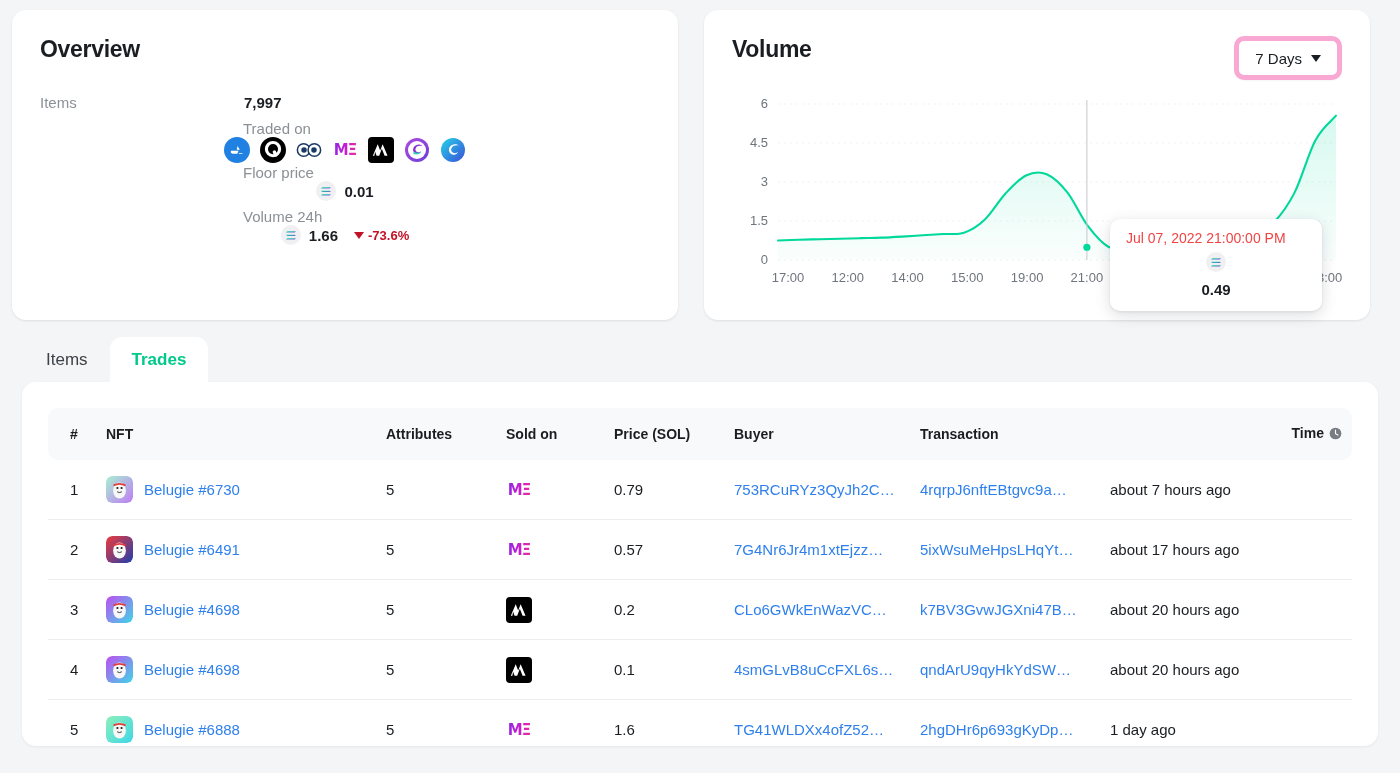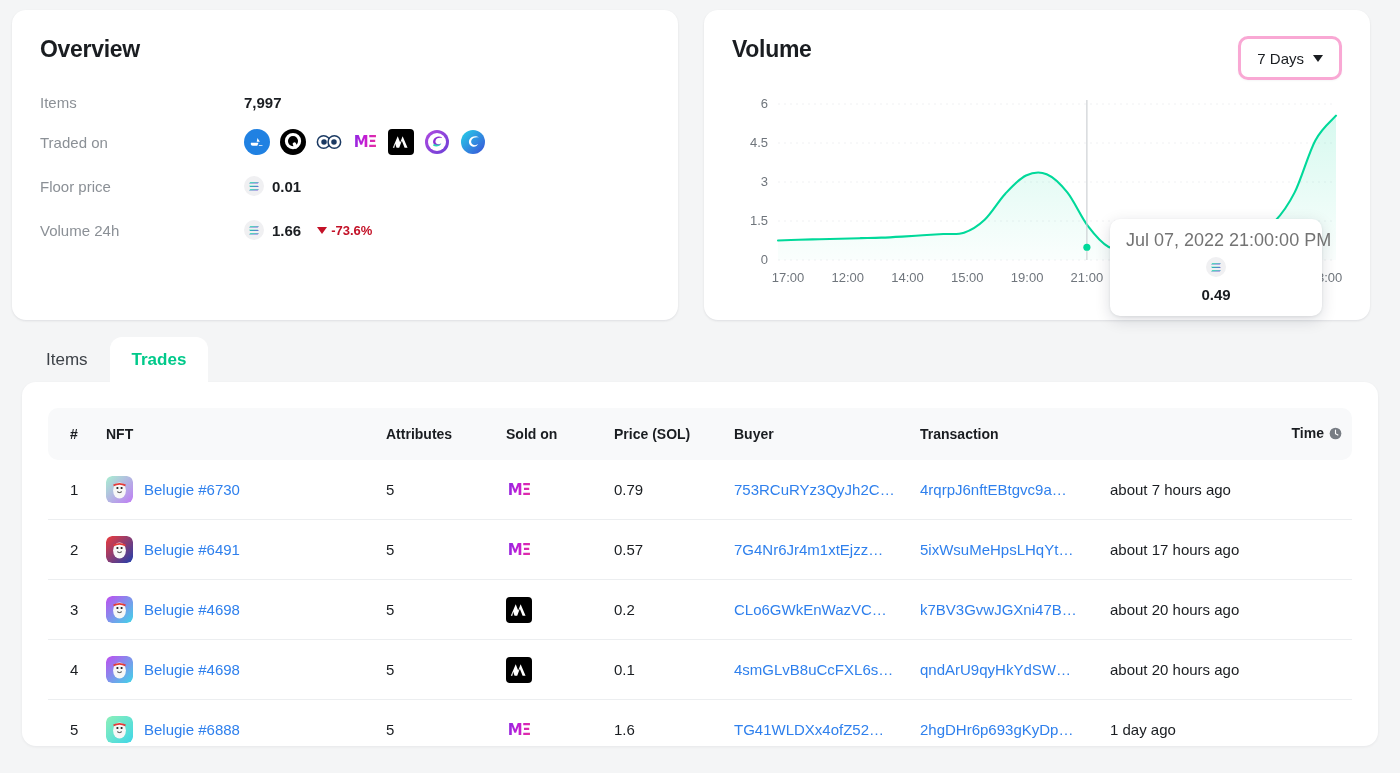--- a/index.html
+++ b/index.html
@@ -29,21 +29,21 @@
 
   .card-title {
     font-size: 23px; font-weight: 700; color: #1a1d21; letter-spacing: -.3px;
   }
 
   
   .ov-rows { margin-top: 22px; }
   .ov-row { display: flex; align-items: center; min-height: 35px; }
   .ov-label { width: 204px; font-size: 15px; color: #8b9096; }
   .ov-value { display: flex; align-items: center; gap: 8px; font-size: 15px; font-weight: 700; color: #1a1d21; justify-content: center; }
-  .ov-row.tall { min-height: 44px; }
+  .ov-row.tall { min-height: 44px; flex-direction: column; }
 
   
   .sol-badge {
     width: 20px; height: 20px; border-radius: 50%;
     background: #f0f0f2;
     display: inline-flex; align-items: center; justify-content: center;
     flex: 0 0 auto;
   }
   .sol-badge svg { display: block; }
 
@@ -67,38 +67,38 @@
   .mkt.coralcube { border-radius: 50%; }
   .me-glyph {
     background: linear-gradient(100deg,#8a2be2 0%,#c21cd6 45%,#e8319b 100%);
     -webkit-background-clip: text; background-clip: text; color: transparent;
     font-family: "DejaVu Sans", sans-serif; font-weight: 700; font-size: 15px; letter-spacing: -1px;
   }
 
   
   .vol-head { display: flex; justify-content: space-between; align-items: flex-start; }
   .range-btn {
-    border: 3px solid #f9a8d4; background: #fff; border-radius: 10px;
+    border: 5px solid #f9a8d4; background: #fff; border-radius: 10px;
     height: 44px; padding: 0 16px; display: flex; align-items: center; gap: 9px;
     font-size: 15px; color: #1a1d21; cursor: pointer;
     box-shadow: 0 1px 2px rgba(16,24,40,.04);
   }
   .range-btn .caret { width: 0; height: 0; border-left: 5px solid transparent; border-right: 5px solid transparent; border-top: 7px solid #1a1d21; }
 
   .chart-wrap { position: relative; margin-top: 14px; height: 220px; }
   .chart-svg { display: block; }
   .ylab, .xlab { font-size: 13px; fill: #6f757c; font-family: "Liberation Sans", sans-serif; }
 
   .tooltip {
     position: absolute; left: 378px; top: 125px;
     background: #fff; border-radius: 10px;
     box-shadow: 0 4px 16px rgba(16,24,40,.14), 0 1px 3px rgba(16,24,40,.08);
     padding: 11px 16px 13px 16px; width: 212px;
   }
-  .tt-date { font-size: 18px; color: #737373; white-space: nowrap; }
+  .tt-date { font-size: 14px; color: #ef4444; white-space: nowrap; }
   .tt-val { display: flex; align-items: center; gap: 9px; margin-top: 6px; font-size: 15px; font-weight: 700; color: #1a1d21; flex-direction: column; }
 
   
   .tabs { display: flex; align-items: flex-end; padding: 42px 0 0 24px; height: 62px; }
   .tab {
     font-size: 17px; padding: 14px 22px 14px 22px; cursor: pointer;
     color: #3d4248; border-radius: 12px 12px 0 0; line-height: 1;
   }
   .tab.active { background: #fff; color: #00c98a; font-weight: 700; }
 

